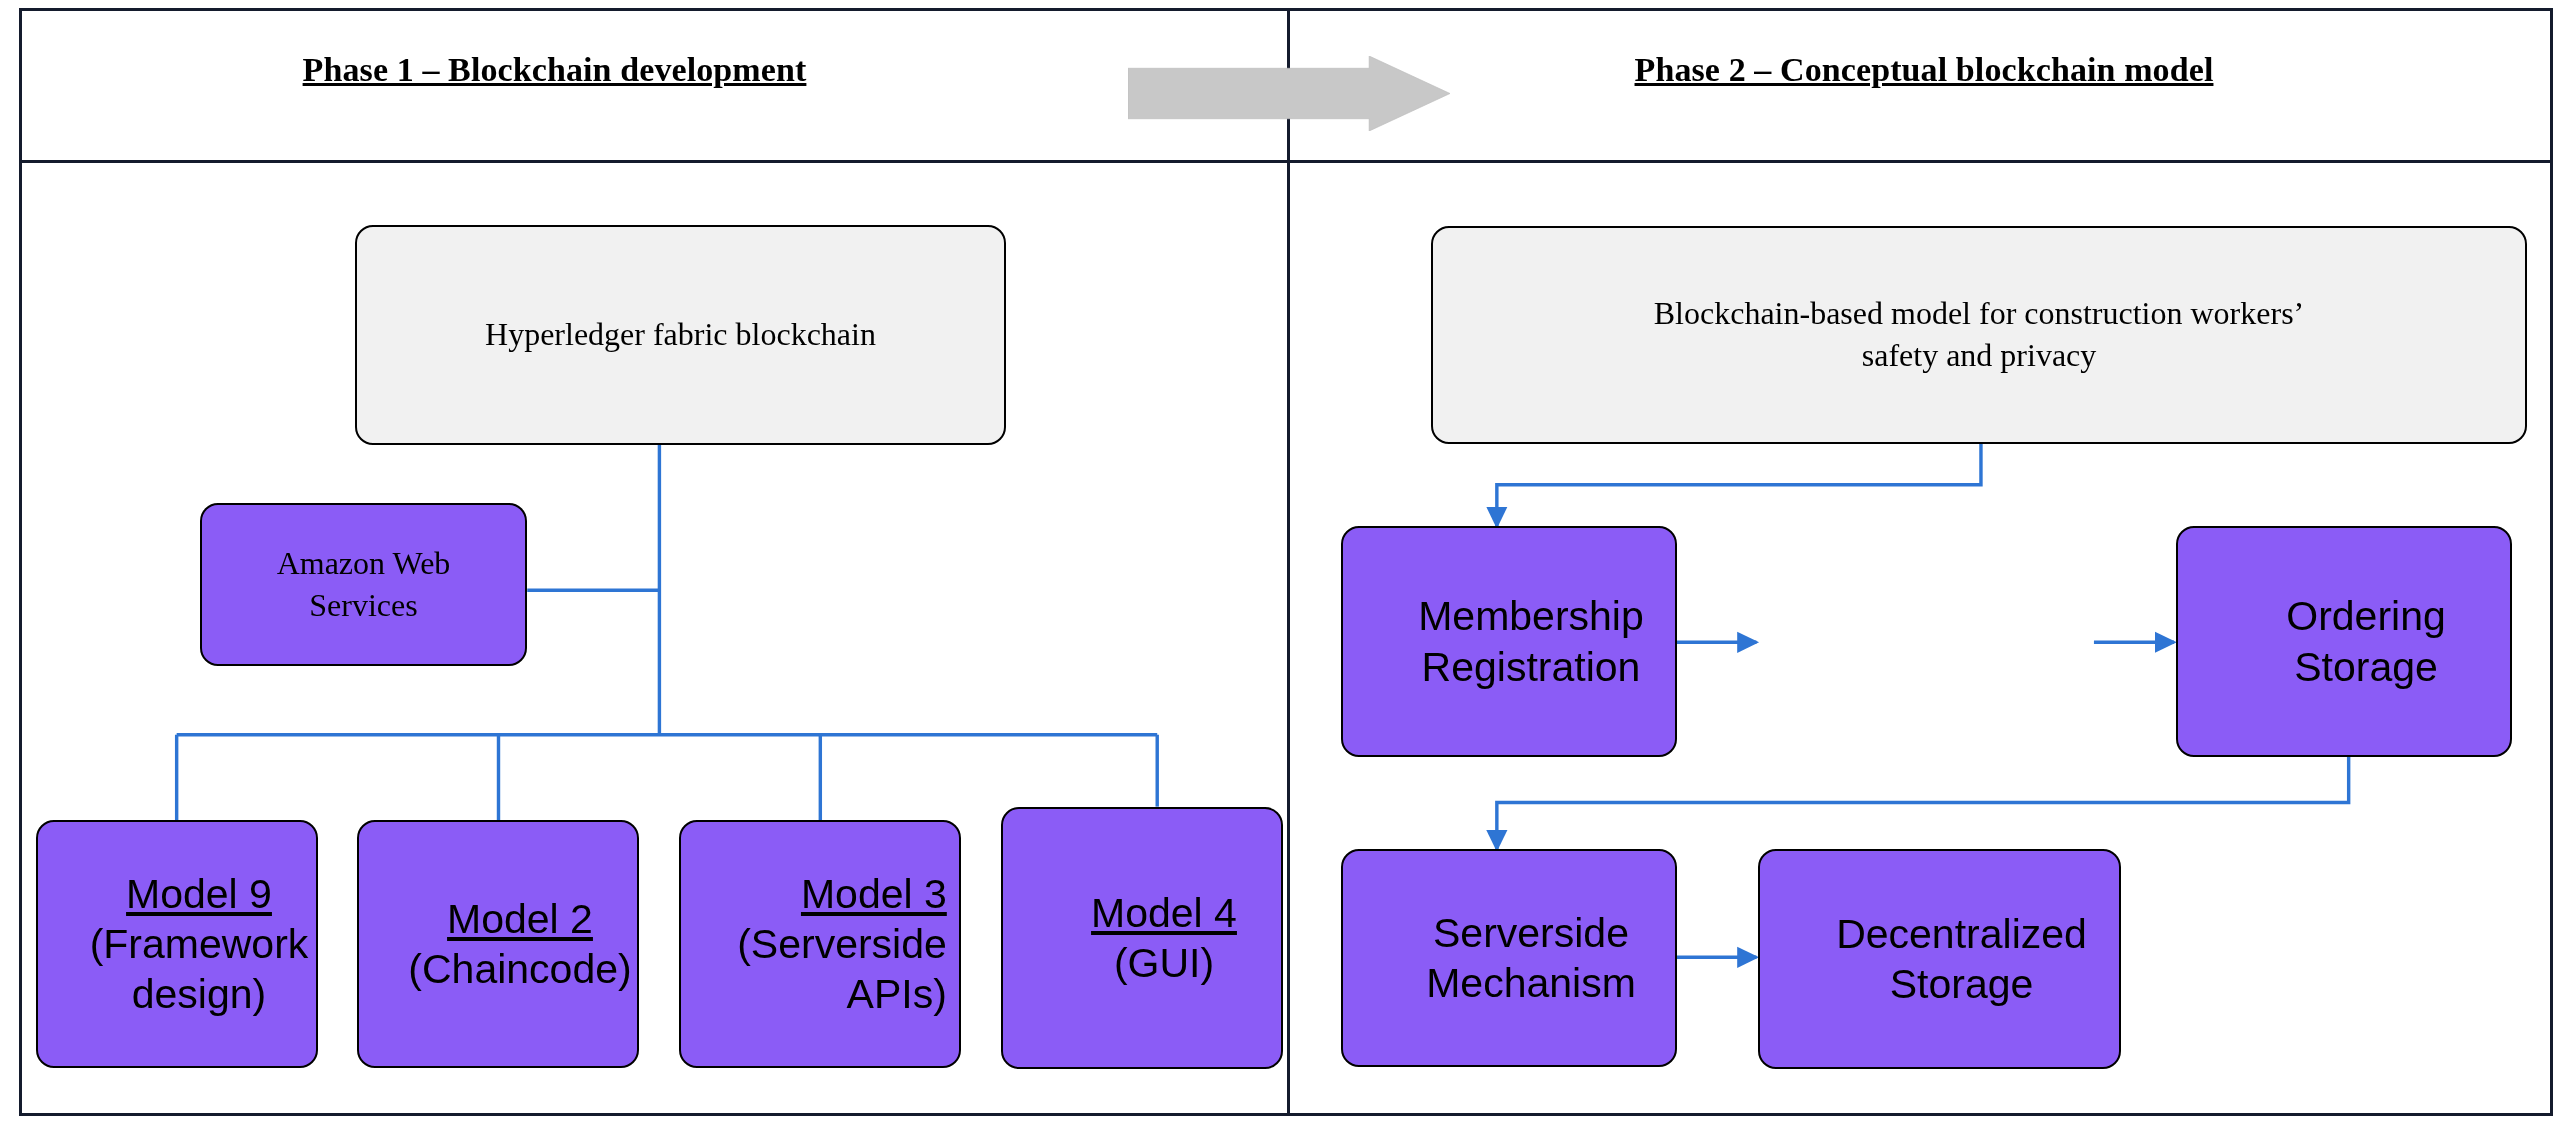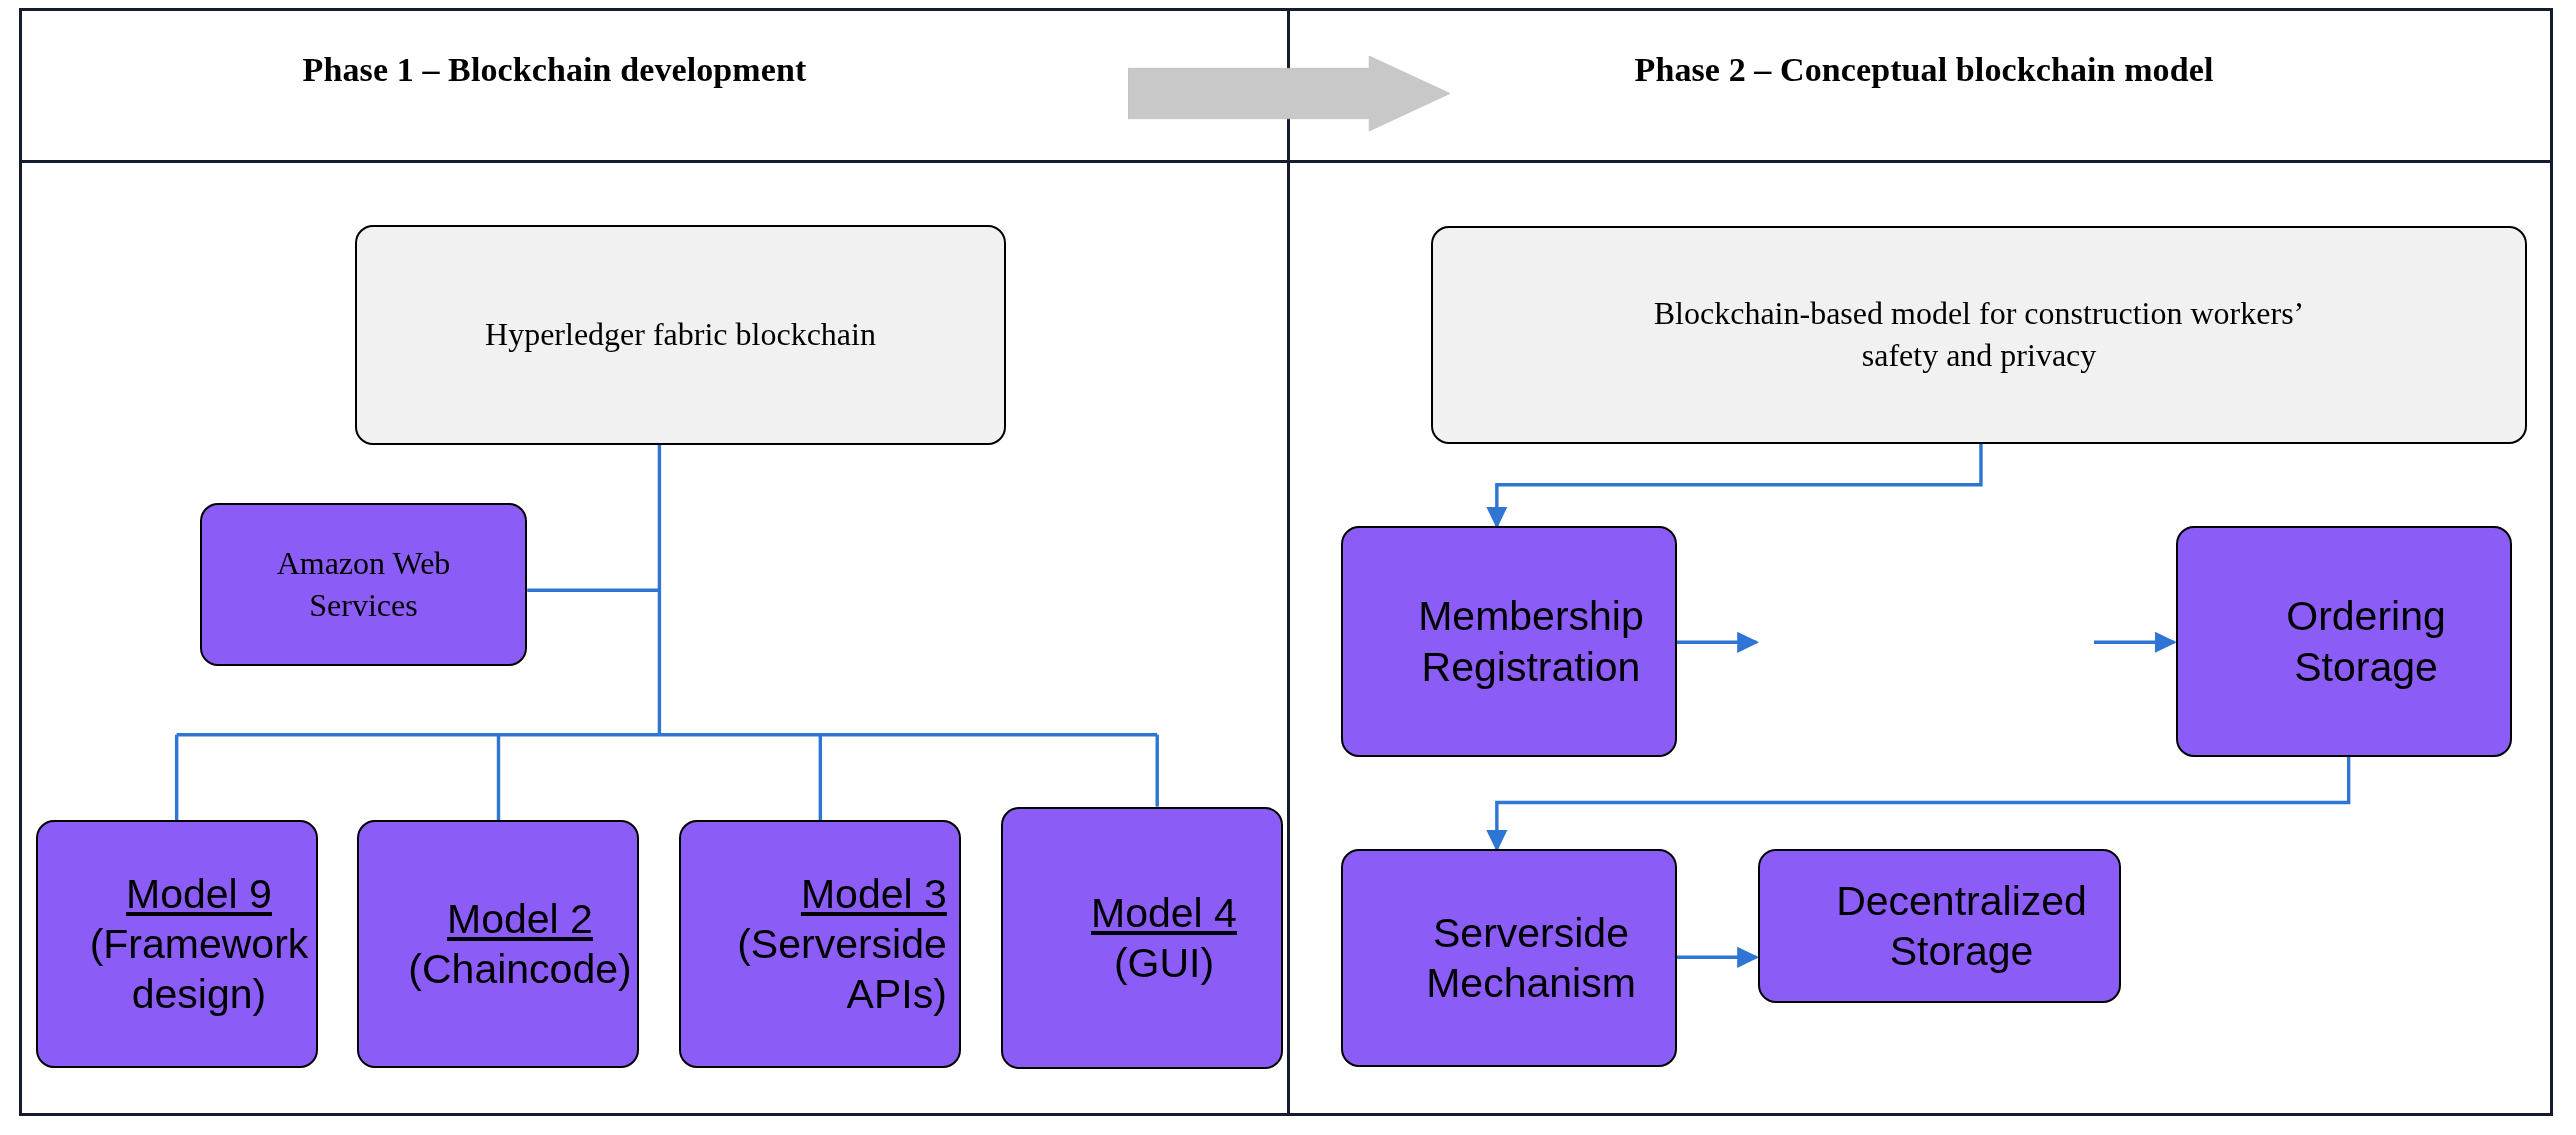--- a/index.html
+++ b/index.html
@@ -46,20 +46,21 @@
   
   .phase-title {
     position: absolute;
     font-family: "Liberation Serif", serif;
     font-weight: bold;
     font-size: 34px;
     color: #000000;
     text-align: center;
     white-space: nowrap;
     letter-spacing: 0.1px;
+    text-decoration: underline;
   }
   #phase1-title { left: 41px;  top: 51px; width: 1027px; }
   #phase2-title { left: 1342px; top: 51px; width: 1164px; }
 
   
   .block-arrow {
     position: absolute;
     left: 1128px;
     top: 56px;
     width: 322px;
@@ -236,21 +237,21 @@
     </span>
   </div>
 
   <div class="node sans-node" id="p2-consensus" style="left:1341px; top:849px; width:336px; height:218px;">
     <span class="label">
       <span>Serverside</span><br>
       <span>Mechanism</span>
     </span>
   </div>
 
-  <div class="node sans-node" id="p2-storage" style="left:1758px; top:849px; width:363px; height:154px;">
+  <div class="node sans-node" id="p2-storage" style="left:1758px; top:849px; width:363px; height:220px;">
     <span class="label">
       <span>Decentralized</span><br>
       <span>Storage</span>
     </span>
   </div>
 
 </div>
 
 
 </body></html>

